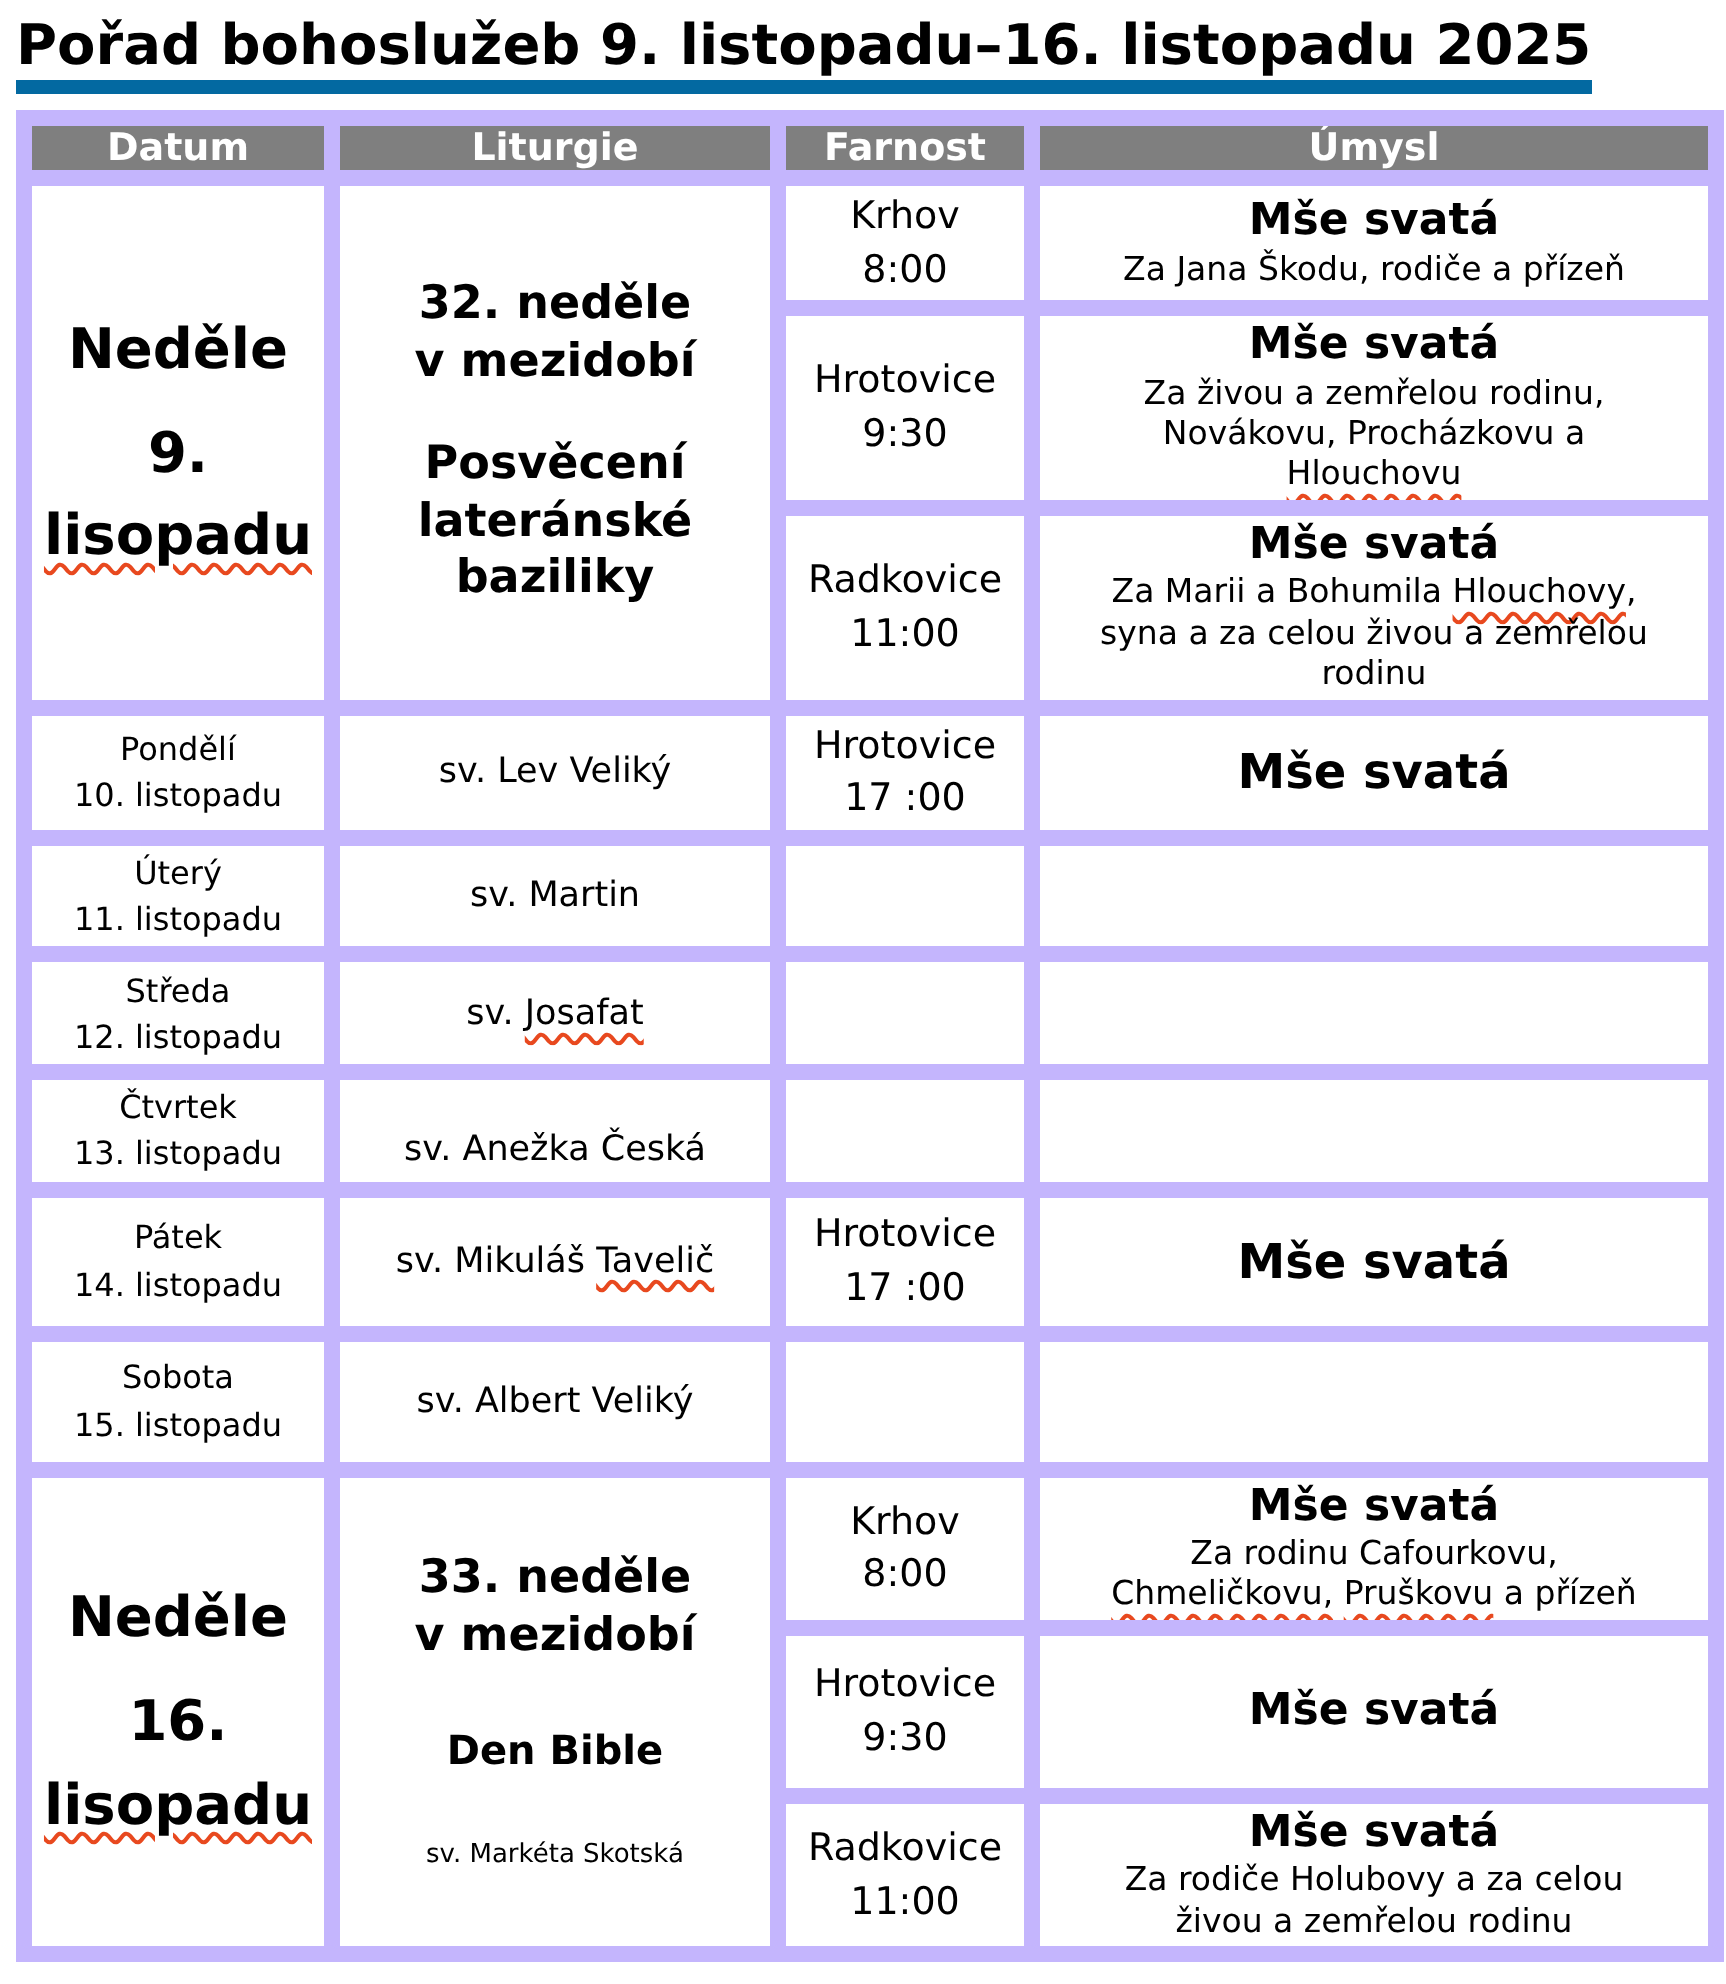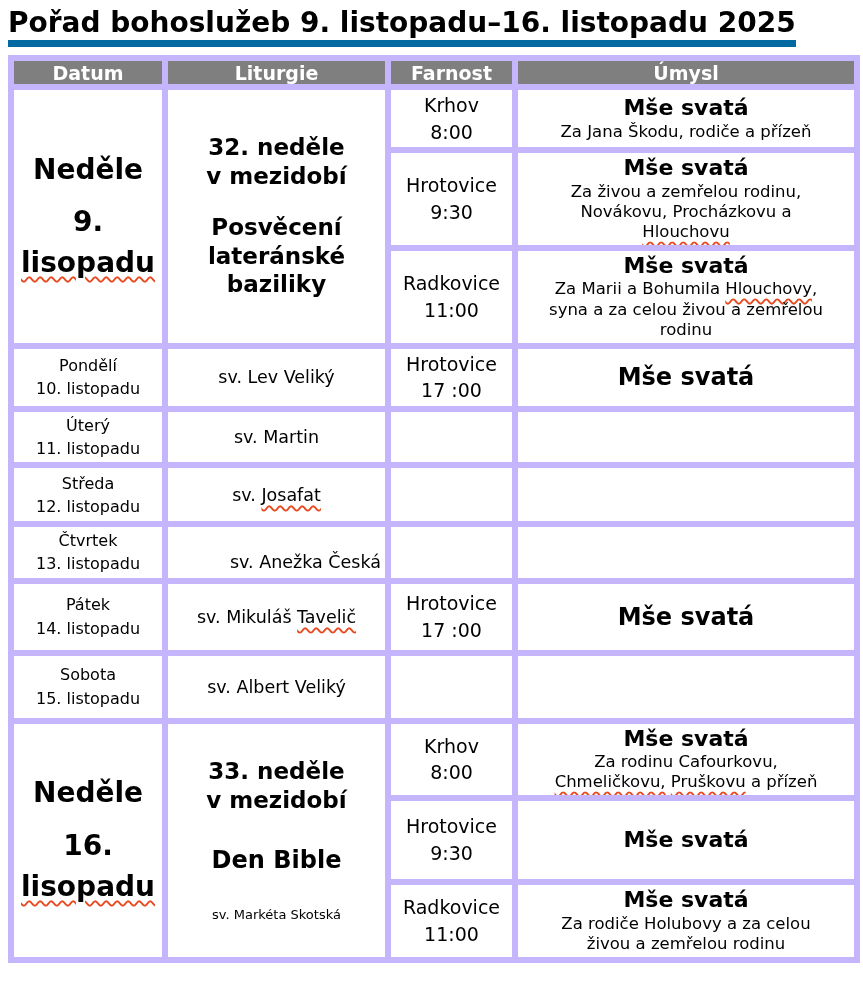--- a/index.html
+++ b/index.html
@@ -13,21 +13,21 @@
     margin:0 0 15px 0;
     font-size:28px;font-weight:bold;line-height:1.25;
     white-space:nowrap;letter-spacing:0;
   }
   .title-u{border-bottom:7px solid #0369a1;padding-bottom:1px;}
   table.schedule{
     border-collapse:collapse;table-layout:fixed;
     width:846px;border:3px solid #000;
   }
   th,td{
-    border:6px solid #c4b5fd;
+    border:8px solid #c4b5fd;
     text-align:center;vertical-align:middle;
     padding:2px 4px;overflow:hidden;
   }
   .col-datum{width:154px;}
   .col-lit{width:223px;}
   .col-far{width:127px;}
   .col-umy{width:342px;}
 
   tr.h-head{height:29px;}
   tr.h-s1a{height:62px;}
@@ -49,30 +49,30 @@
     font-size:19px;font-weight:bold;padding:0 2px;
   }
 
   .datum-sun{font-size:28px;font-weight:bold;line-height:1.15;}
   .day-name{margin-bottom:20px;}
   .day-num{margin-bottom:9px;}
 
   .lit-sun{font-size:23px;font-weight:bold;line-height:1.25;}
   .lit-feast{margin-bottom:22px;}
   .lit-feast-2{margin-bottom:30px;}
-  .lit-den{font-size:24px;font-weight:bold;margin-bottom:32px;}
+  .lit-den{font-size:20px;font-weight:bold;margin-bottom:32px;}
   .lit-saint{font-size:13px;font-weight:normal;line-height:1.3;}
 
   .parish{font-size:19px;line-height:1.4;}
   .mass{font-size:22px;font-weight:bold;line-height:1.2;}
   .intent{font-size:16.5px;line-height:1.24;}
   .mass-lg{font-size:24px;font-weight:bold;}
   .datum-wd{font-size:16px;line-height:1.45;}
   .saint{font-size:17.5px;}
-  .saint-low{vertical-align:bottom;padding-bottom:6px;text-align:right;}
+  .saint-low{vertical-align:bottom;padding-bottom:6px;}
 
   .misspell{
     text-decoration-line:underline;
     text-decoration-style:wavy;
     text-decoration-color:var(--misspell-underline,#e8491f);
     text-decoration-thickness:1.5px;
     text-underline-offset:4px;
   }
   .sp{white-space:pre;}
 </style>

